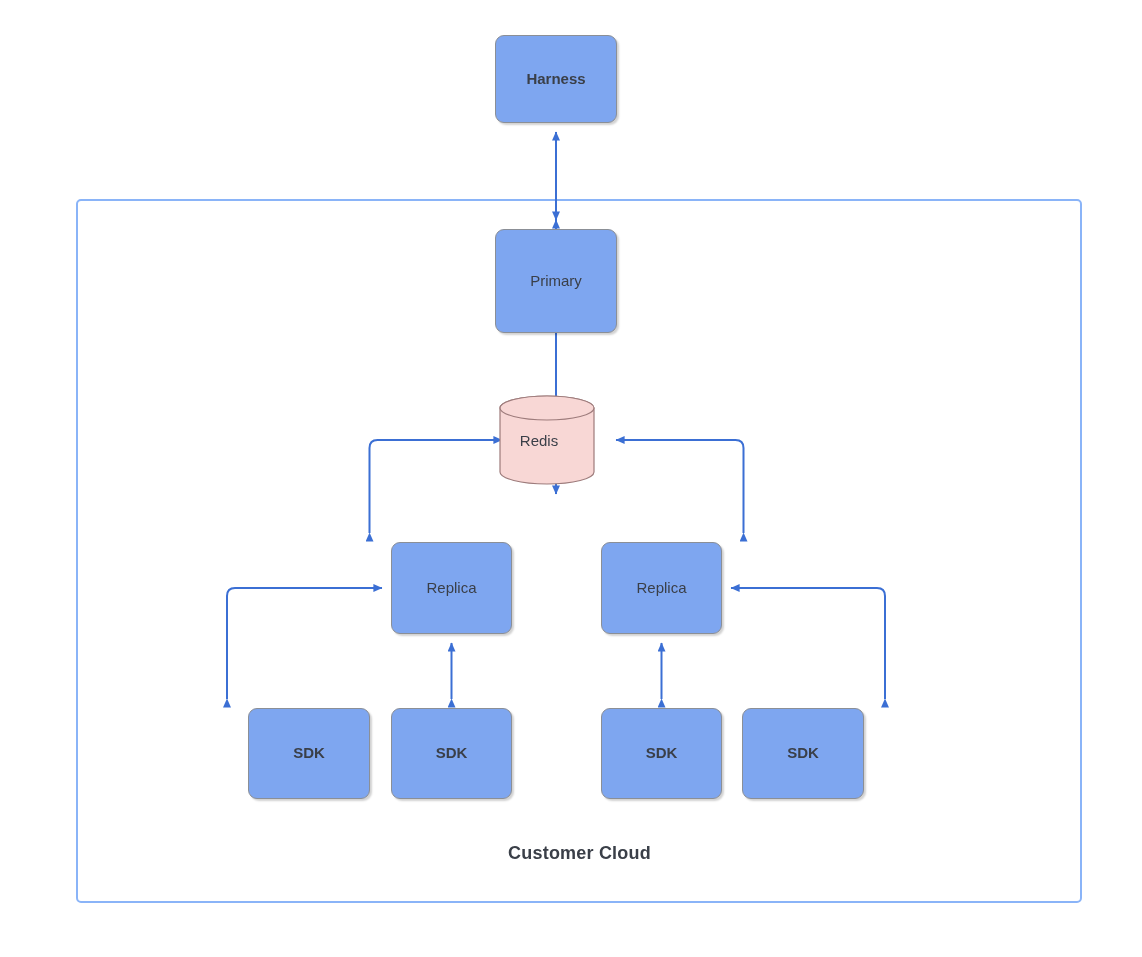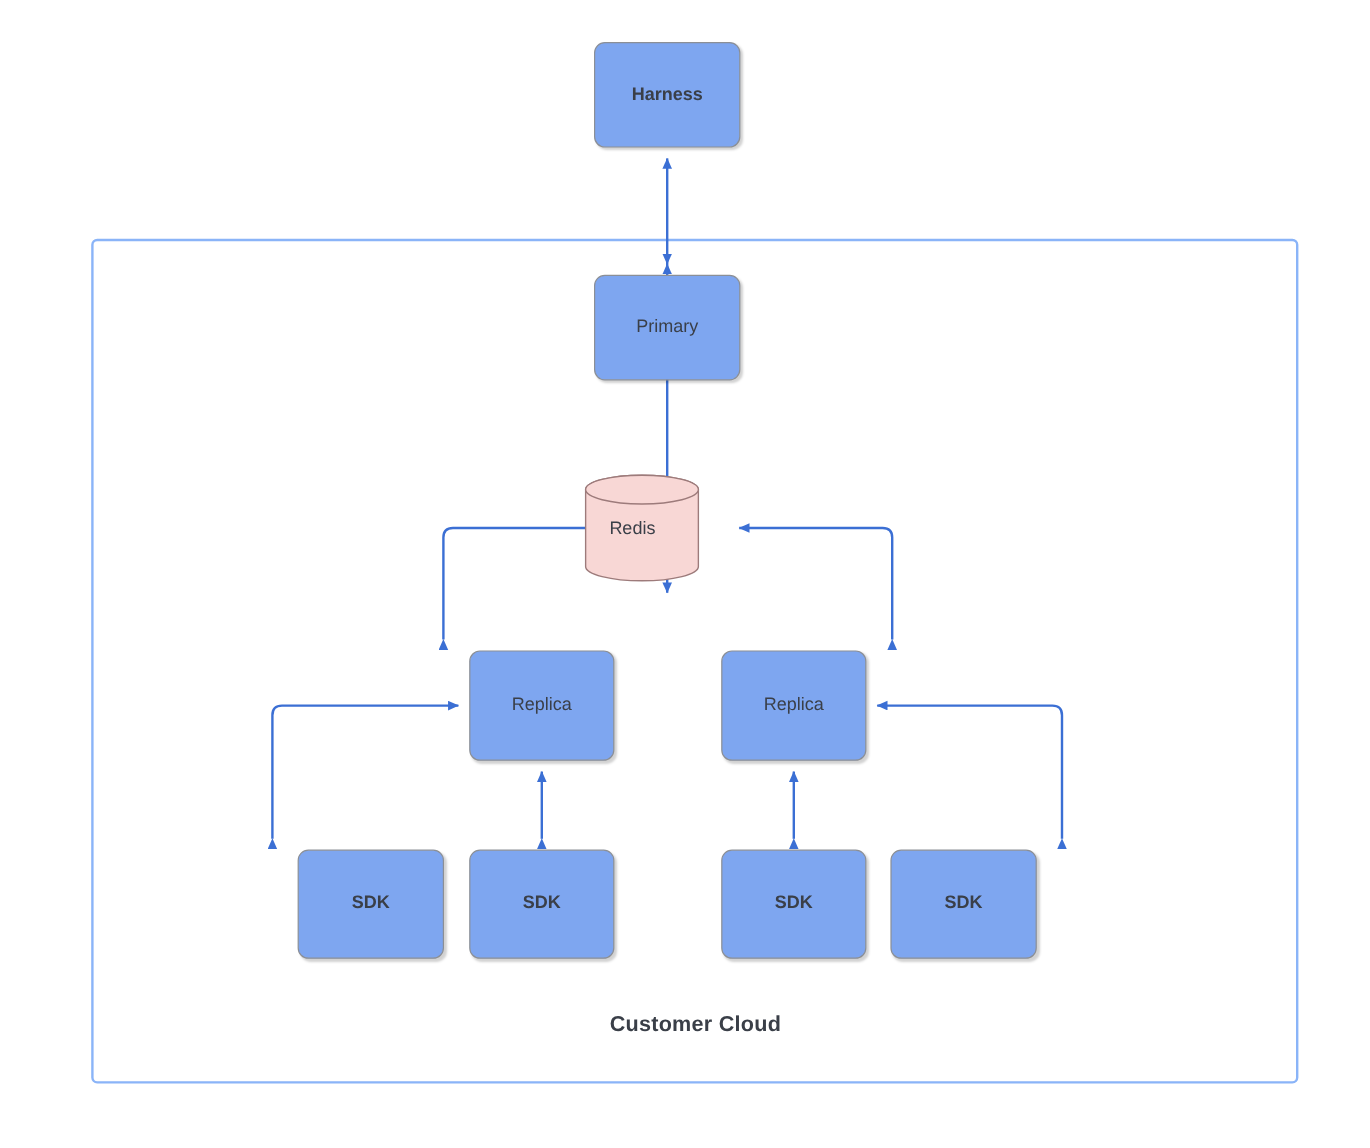--- a/index.html
+++ b/index.html
@@ -101,24 +101,24 @@
         <path d="M451.5,699 L451.5,643" stroke="#3B6FD4" marker-end="url(#ah)" marker-start="url(#ah)"></path>
         <path d="M661.5,699 L661.5,643" stroke="#3B6FD4" marker-end="url(#ah)" marker-start="url(#ah)"></path>
         <path d="M885,699 L885,596 Q885,588 877,588 L731,588" stroke="#3B6FD4" marker-end="url(#ah)" marker-start="url(#ah)"></path>
       </g>
   </svg>
 
   <div id="node-layer">
       <div class="node box bold" style="left: 495px; top: 35px; width: 122px; height: 88px; background: rgb(126, 166, 240); border-color: rgb(139, 143, 150); color: rgb(58, 63, 72);">
         <span>Harness</span>
       </div>
-      <div class="node box" style="left: 495px; top: 229px; width: 122px; height: 88px; background: rgb(126, 166, 240); border-color: rgb(139, 143, 150); color: rgb(58, 63, 72);">
+      <div class="node box" style="left: 495px; top: 229px; width: 122px; height: 104px; background: rgb(126, 166, 240); border-color: rgb(139, 143, 150); color: rgb(58, 63, 72);">
         <span>Primary</span>
       </div>
-      <div class="cylinder" style="left: 487px; top: 395px; width: 80px; height: 90px;">
+      <div class="cylinder" style="left: 499px; top: 395px; width: 80px; height: 90px;">
         <svg width="96" height="90">
           <path d="M1,13 L1,77 A47,12 0 0 0 95,77 L95,13 A47,12 0 0 0 1,13 Z" fill="#F8D7D5" stroke="#9D7B7B" stroke-width="1.2"></path>
           <ellipse cx="48" cy="13" rx="47" ry="12" fill="#F8D7D5" stroke="#9D7B7B" stroke-width="1.2"></ellipse>
         </svg>
         <span class="cyl-label" style="color: rgb(58, 63, 72);">Redis</span>
       </div>
       <div class="node box" style="left: 391px; top: 542px; width: 121px; height: 92px; background: rgb(126, 166, 240); border-color: rgb(139, 143, 150); color: rgb(58, 63, 72);">
         <span>Replica</span>
       </div>
       <div class="node box" style="left: 601px; top: 542px; width: 121px; height: 92px; background: rgb(126, 166, 240); border-color: rgb(139, 143, 150); color: rgb(58, 63, 72);">

